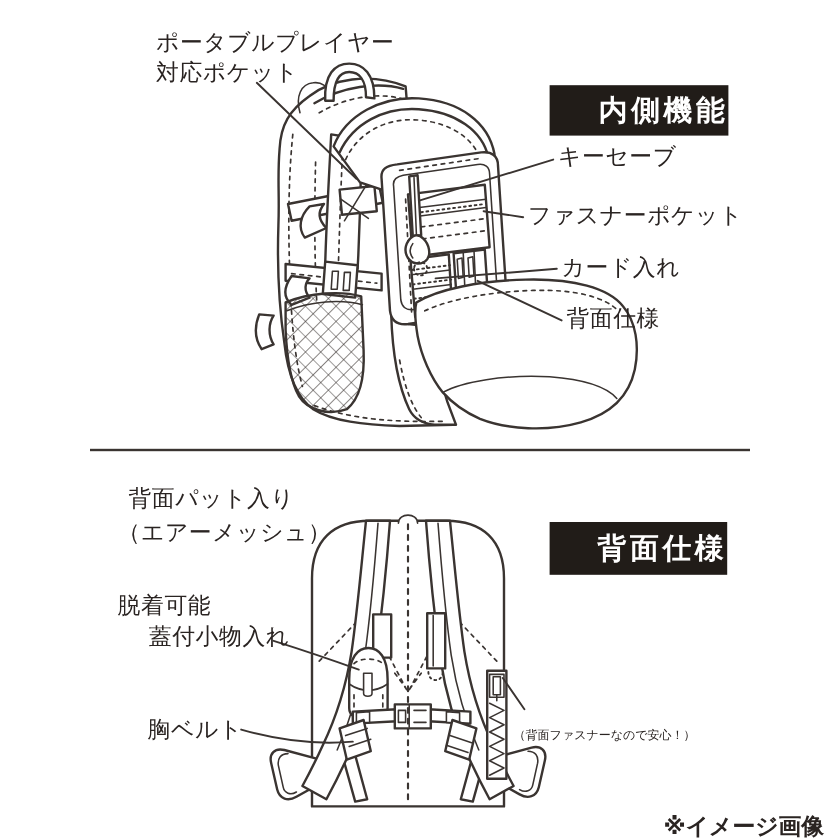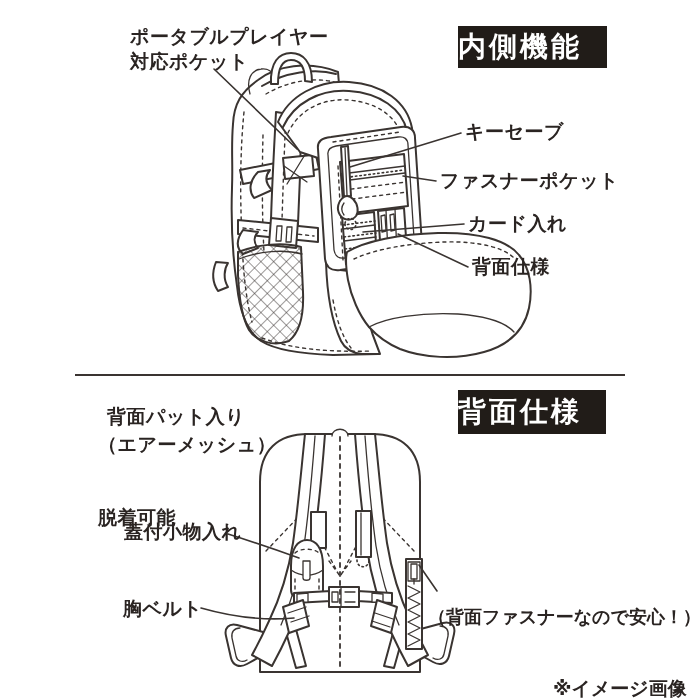--- a/index.html
+++ b/index.html
@@ -15,28 +15,28 @@
   }
   .art{position:absolute;left:0;top:0;width:700px;height:700px;}
   
   .f{fill:#ffffff;stroke:var(--line);stroke-width:2;stroke-linecap:round;stroke-linejoin:round;}
   .s{fill:none;stroke:var(--line);stroke-width:2;stroke-linecap:round;stroke-linejoin:round;}
   .thin{stroke-width:1.3;}
   .dash{fill:none;stroke:var(--line);stroke-width:1.4;stroke-dasharray:3 4;stroke-linecap:round;}
   .dot{fill:none;stroke:var(--line);stroke-width:1.6;stroke-dasharray:1.5 3;stroke-linecap:round;}
   .leader{fill:none;stroke:var(--line);stroke-width:1.6;stroke-linecap:round;}
   .lbl{
-    position:absolute;font-weight:bold;font-size:19px;color:var(--text);
+    position:absolute;font-weight:normal;font-size:19px;color:var(--text);
     white-space:nowrap;letter-spacing:.5px;line-height:1.1;
   }
-  .lbl.small{font-size:18px;letter-spacing:0;}
+  .lbl.small{font-size:10px;letter-spacing:0;}
   .titlebox{
     position:absolute;background:var(--titlebg);color:var(--titlefg);
-    font-weight:bold;font-size:28px;letter-spacing:3px;
-    display:flex;align-items:center;justify-content:flex-start;
+    font-weight:bold;font-size:24px;letter-spacing:3px;
+    display:flex;align-items:center;justify-content:flex-end;margin-top:45px;
   }
   .divider{position:absolute;background:var(--line);}
   .note{position:absolute;font-weight:bold;font-size:19px;color:var(--text);white-space:nowrap;}
 </style>
 </head>
 <body>
 
 <div class="canvas">
 
   <svg class="art" viewBox="0 0 700 700" aria-hidden="true">
@@ -200,20 +200,20 @@
 
   <div class="lbl" style="left:130px;top:27px;">ポータブルプレイヤー</div>
   <div class="lbl" style="left:130px;top:52px;">対応ポケット</div>
   <div class="lbl" style="left:465px;top:122px;">キーセーブ</div>
   <div class="lbl" style="left:440px;top:171px;">ファスナーポケット</div>
   <div class="lbl" style="left:468px;top:214px;">カード入れ</div>
   <div class="lbl" style="left:472px;top:257px;">背面仕様</div>
 
   <div class="lbl" style="left:107px;top:407px;">背面パット入り</div>
   <div class="lbl" style="left:98px;top:435px;">（エアーメッシュ）</div>
-  <div class="lbl" style="left:98px;top:508px;">脱着可能</div>
+  <div class="lbl" style="left:98px;top:496px;">脱着可能</div>
   <div class="lbl" style="left:100px;top:522px;margin-left:24px;">蓋付小物入れ</div>
   <div class="lbl" style="left:123px;top:599px;">胸ベルト</div>
   <div class="lbl small" style="left:428px;top:608px;">（背面ファスナーなので安心！）</div>
 
   <div class="note" style="left:553px;top:676px;">※イメージ画像</div>
 
 </div>
 
 </body></html>

